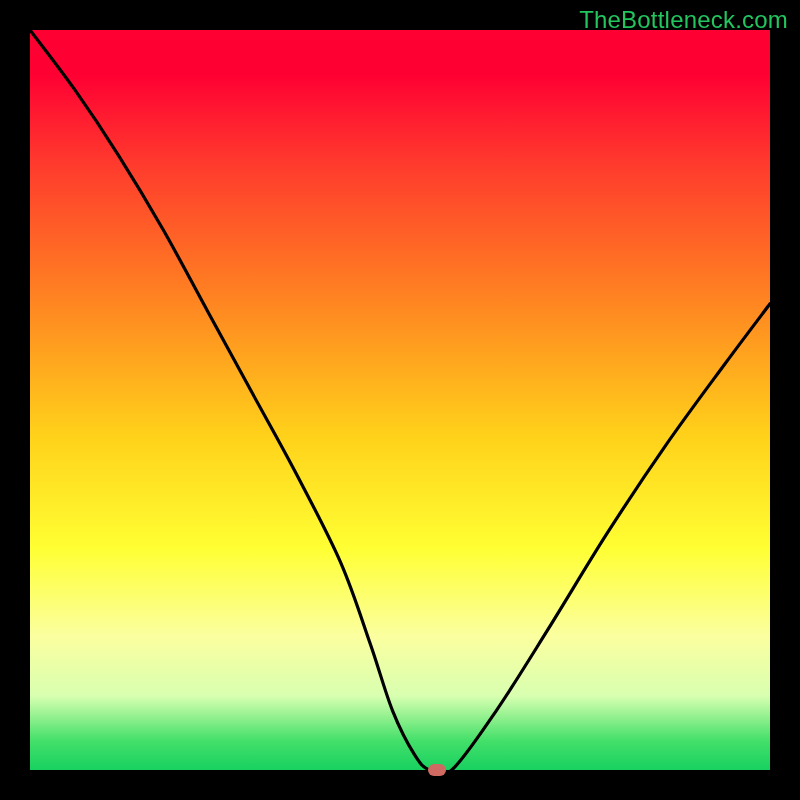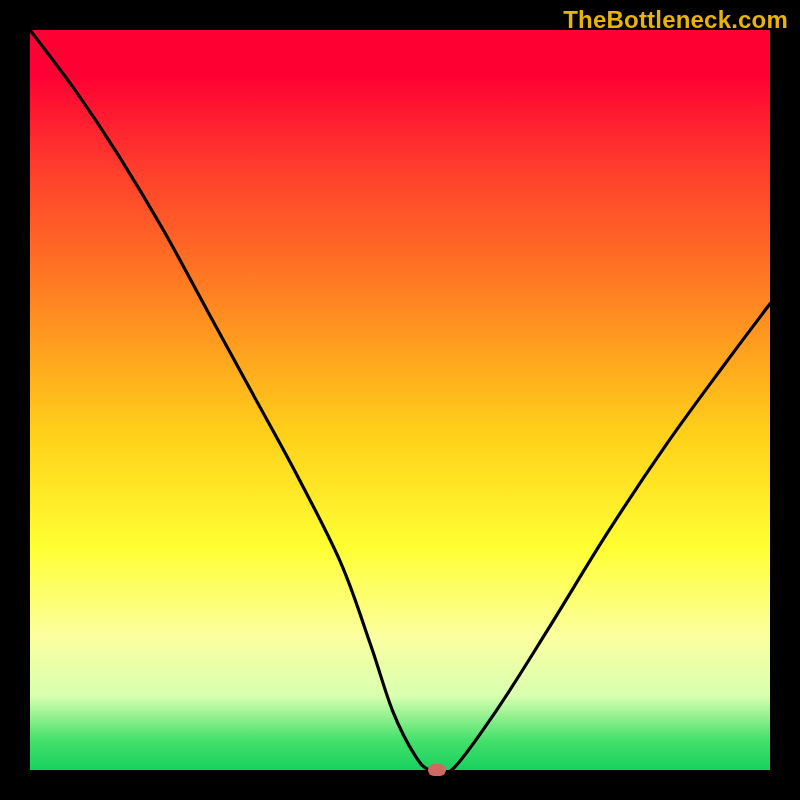--- a/index.html
+++ b/index.html
@@ -10,21 +10,21 @@
           #ff0033 6%,
           #ff3a2d 18%,
           #ff7e22 35%,
           #ffd21a 55%,
           #ffff33 70%,
           #fbffa0 82%,
           #d8ffb0 90%,
           #44e06a 96%,
           #18d160 100%);
         }
-  .watermark{position:absolute;top:6px;right:12px;color:#eab308;font-size:24px;font-weight:700;letter-spacing:.2px}
+  .watermark{position:absolute;top:6px;right:12px;color:#22c55e;font-size:24px;font-weight:400;letter-spacing:.2px}
   .curve{position:absolute;left:30px;top:30px;width:740px;height:740px;pointer-events:none}
   .marker{position:absolute;width:18px;height:12px;border-radius:6px;background:#cf6a63;transform:translate(-50%,-50%)}
 </style>
 </head>
 <body>
 
 <div class="frame">
   <div class="plot"></div>
 
   <svg class="curve" viewBox="0 0 740 740" preserveAspectRatio="none">

